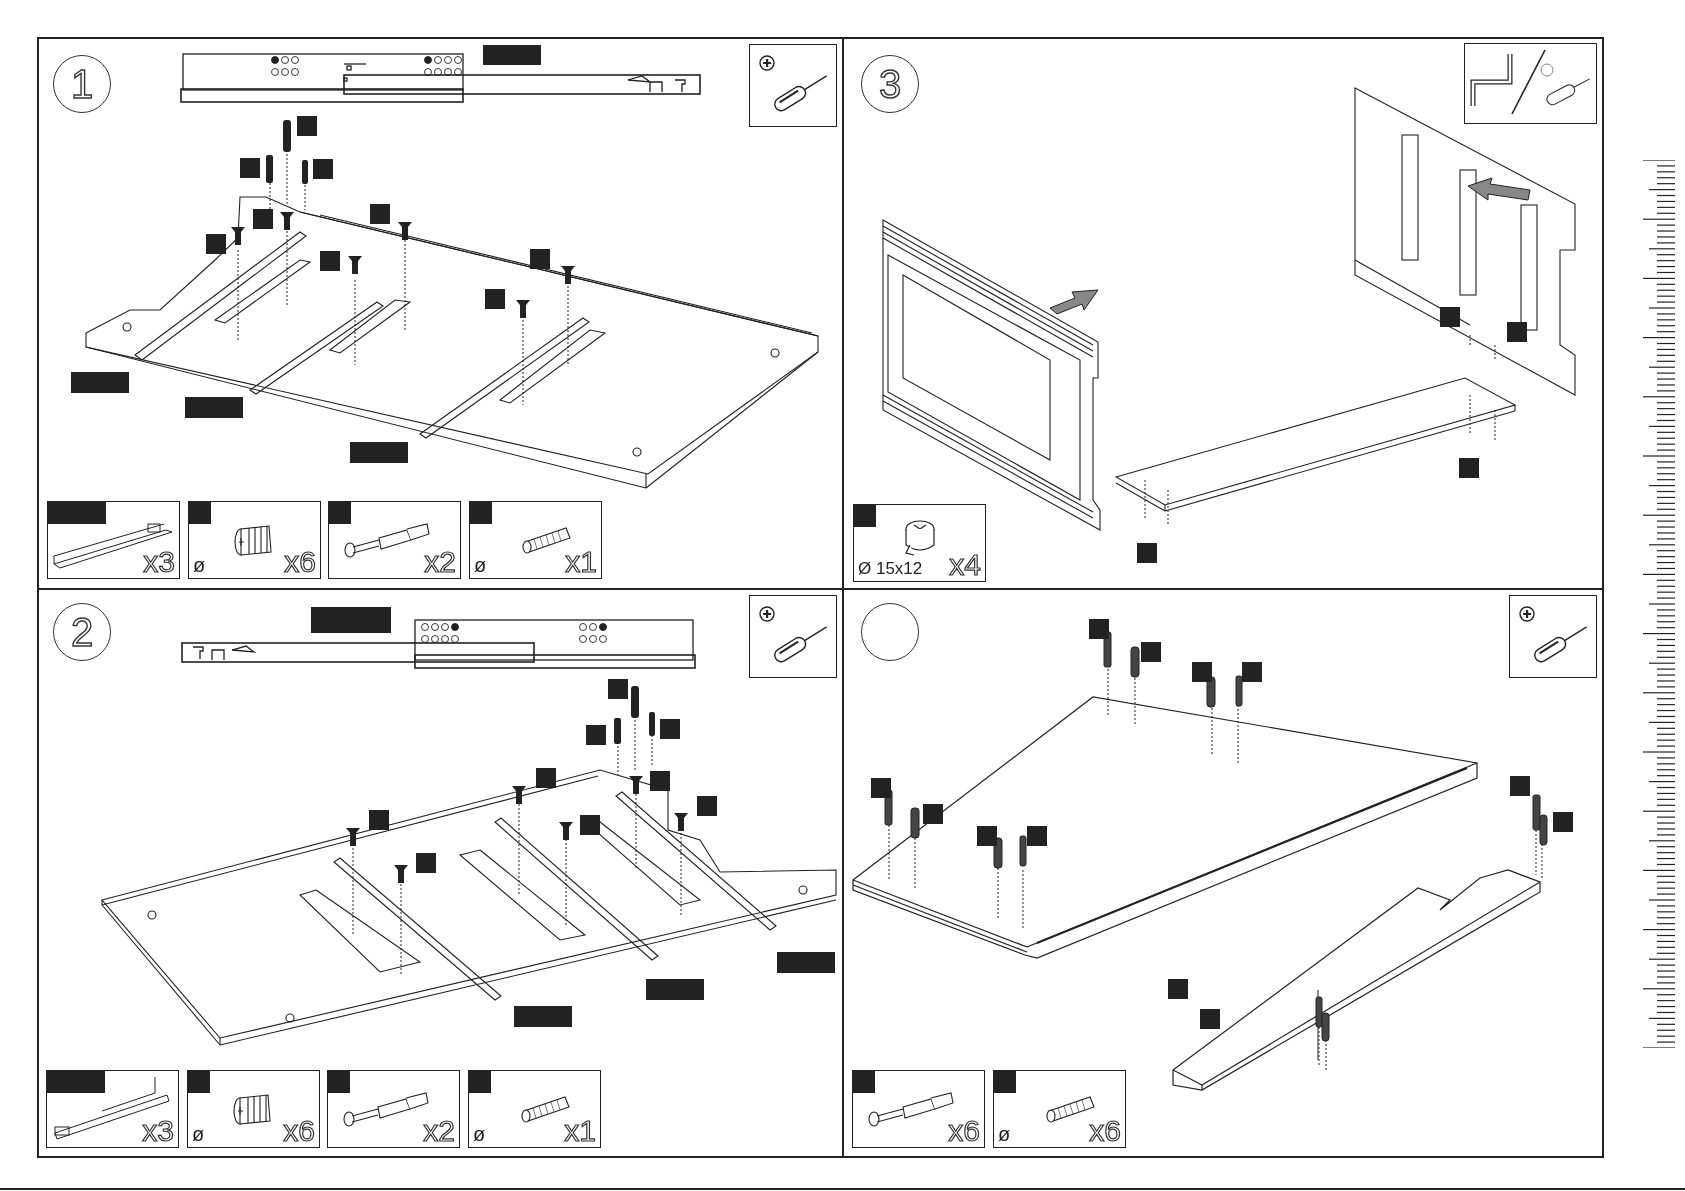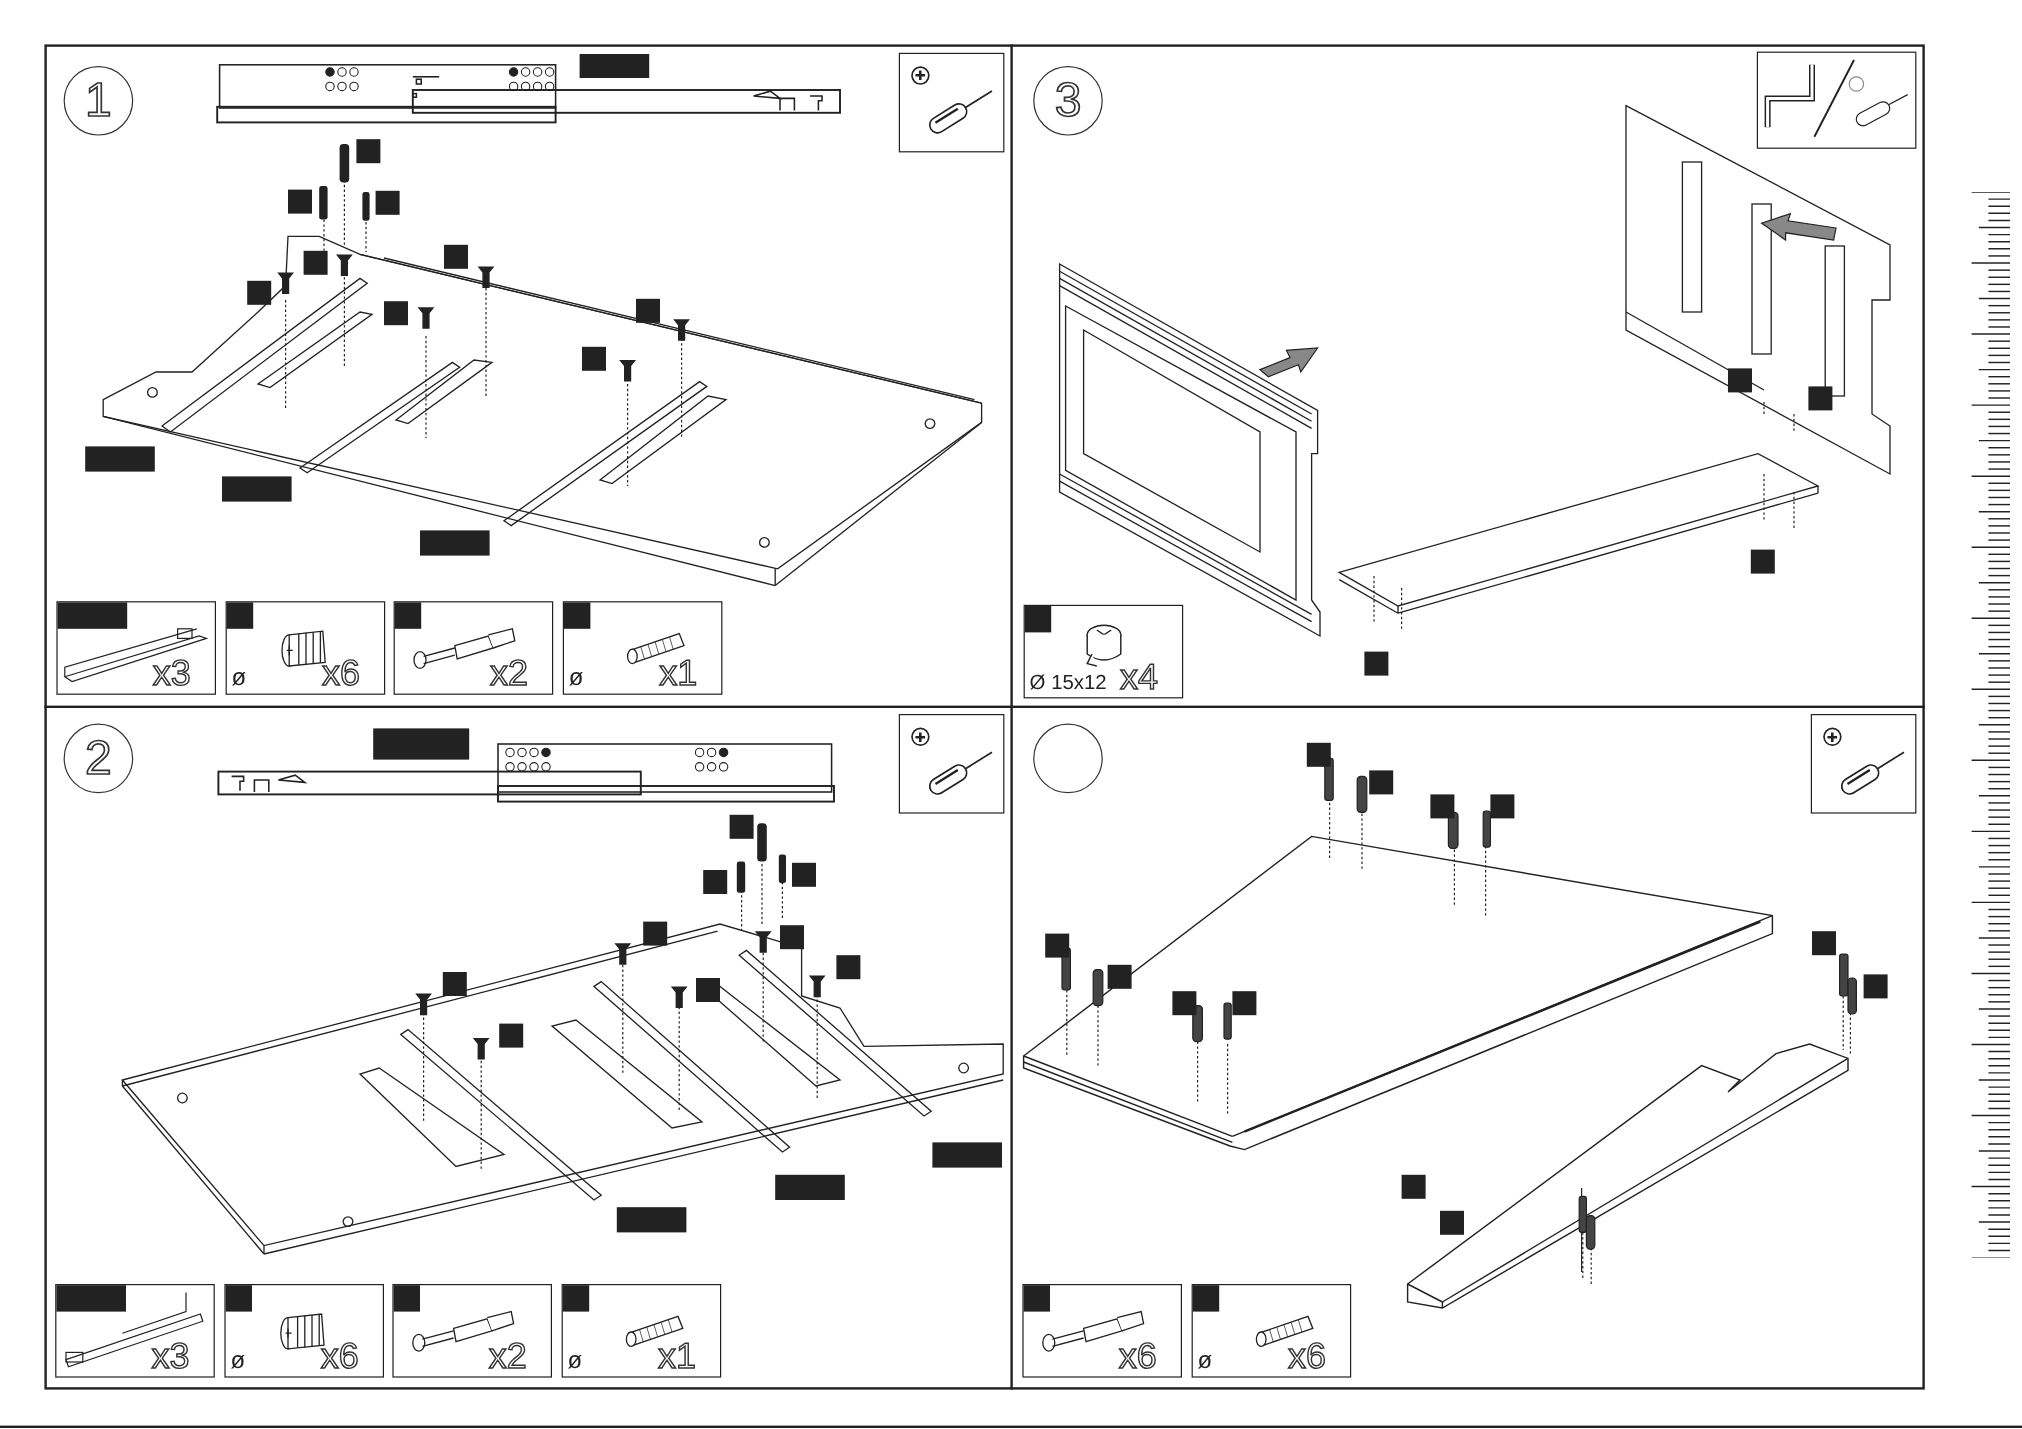--- a/index.html
+++ b/index.html
@@ -6,21 +6,21 @@
   body{width:1685px;height:1191px;position:relative;overflow:hidden;font-family:"Liberation Sans",sans-serif;color:#1e1e1e;}
   .frame{position:absolute;left:37px;top:37px;width:1567px;height:1121px;border:2px solid #222;box-sizing:border-box;}
   .vdiv{position:absolute;left:842px;top:37px;width:2px;height:1121px;background:#222;}
   .hdiv{position:absolute;left:37px;top:588px;width:1567px;height:2px;background:#222;}
   .bottomline{position:absolute;left:0;top:1188px;width:1685px;height:2px;background:#222;}
   .stepnum{position:absolute;width:58px;height:58px;border:1.5px solid #333;border-radius:50%;box-sizing:border-box;display:flex;align-items:center;justify-content:center;font-size:40px;color:#fff;-webkit-text-stroke:1.4px #333;font-weight:400;}
   .toolbox{position:absolute;border:1.5px solid #222;box-sizing:border-box;background:#fff;}
   .partbox{position:absolute;border:1.5px solid #222;box-sizing:border-box;background:#fff;width:133px;height:78px;}
   .partbox .tag{position:absolute;left:0;top:0;width:22px;height:22px;background:#222;}
   .partbox .tag.wide{width:58px;}
-  .partbox .qty{position:absolute;right:20px;bottom:0;font-size:30px;color:#fff;-webkit-text-stroke:1.2px #333;line-height:32px;}
+  .partbox .qty{position:absolute;right:4px;bottom:0;font-size:30px;color:#fff;-webkit-text-stroke:1.2px #333;line-height:32px;}
   .partbox .dia{position:absolute;left:4px;bottom:2px;font-size:20px;color:#222;line-height:22px;}
   .partbox .spec{position:absolute;left:4px;bottom:2px;font-size:17px;color:#222;line-height:20px;}
   .partbox svg{position:absolute;left:0;top:0;}
   .lbl{position:absolute;background:#222;}
   .lbl.s{width:20px;height:20px;}
   .lbl.w{width:58px;height:21px;}
   svg.draw{position:absolute;left:0;top:0;overflow:visible;}
   .ruler{position:absolute;left:1640px;top:160px;width:40px;height:888px;}
 </style>
 </head>

